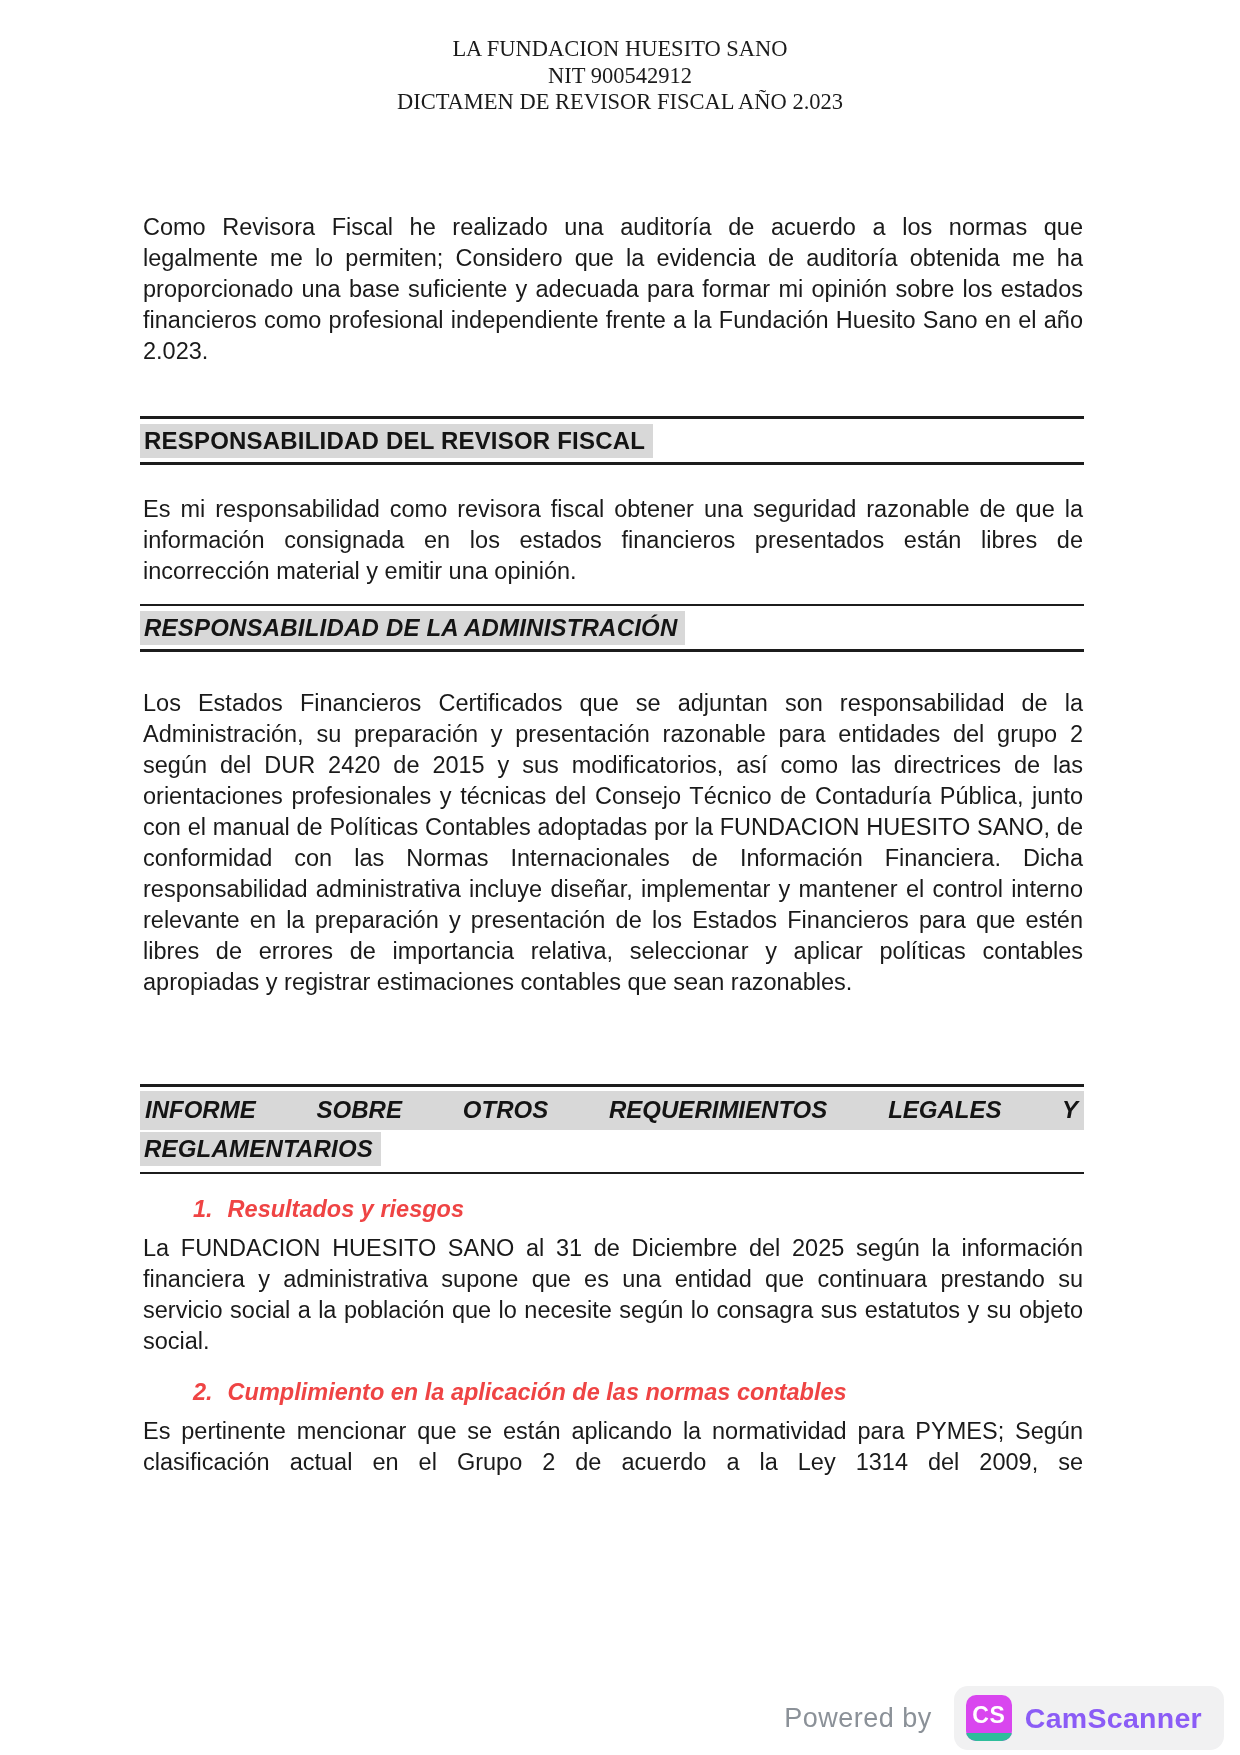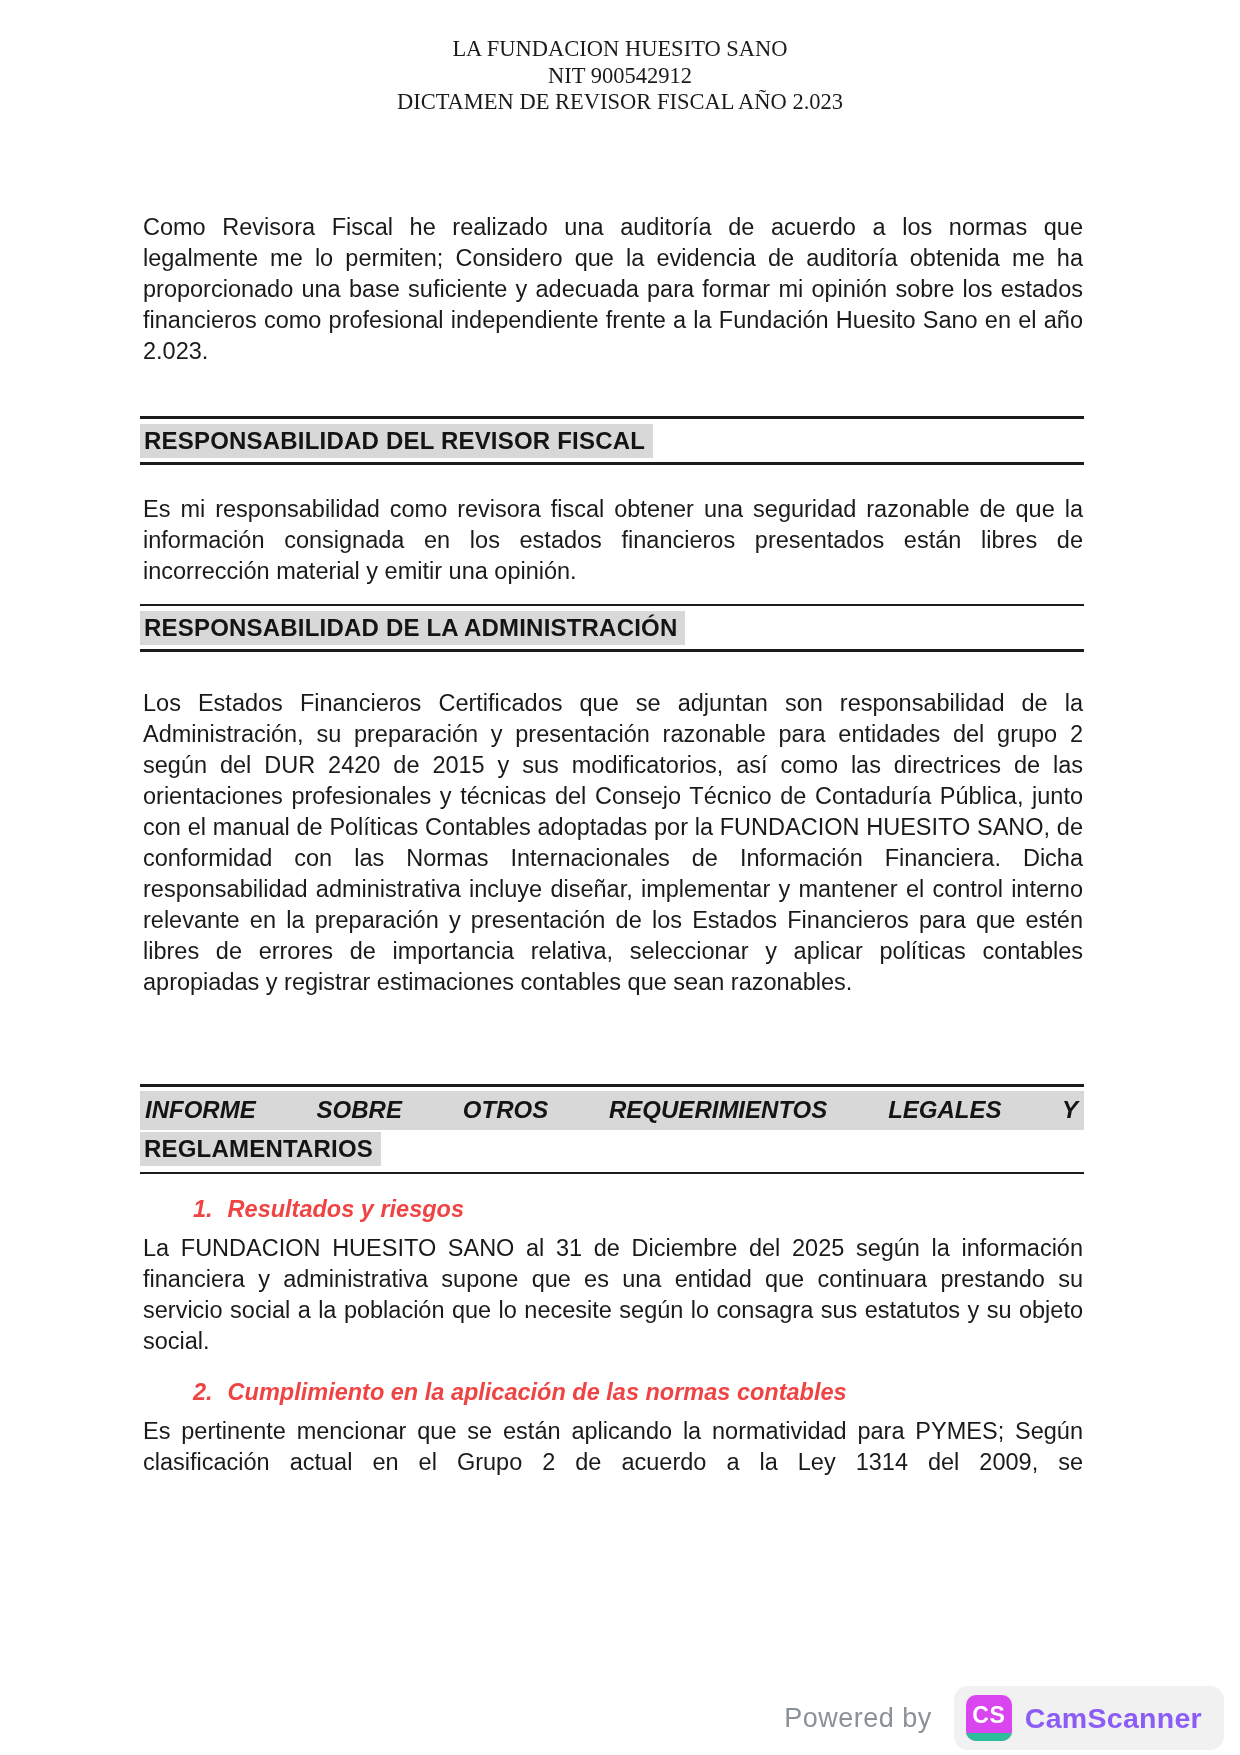--- a/index.html
+++ b/index.html
@@ -42,21 +42,21 @@
   .rule { height: 3px; background: #1c1c1c; }
   .rule.thin { height: 2px; }
   .hbar-inner { padding: 8px 0 7px 0; }
   .htext {
     font-size: 24px;
     font-weight: bold;
     letter-spacing: 0.2px;
     color: #141414;
   }
   .hl { background: #d8d8d8; padding: 3px 8px 4px 4px; box-decoration-break: clone; }
-  .italic { }
+  .italic { font-style: italic; }
 
   
   .h3-line1 {
     background: #d8d8d8;
     font-size: 24px;
     font-weight: bold;
     font-style: italic;
     padding: 5px 6px 6px 5px;
     text-align: justify;
     text-align-last: justify;

